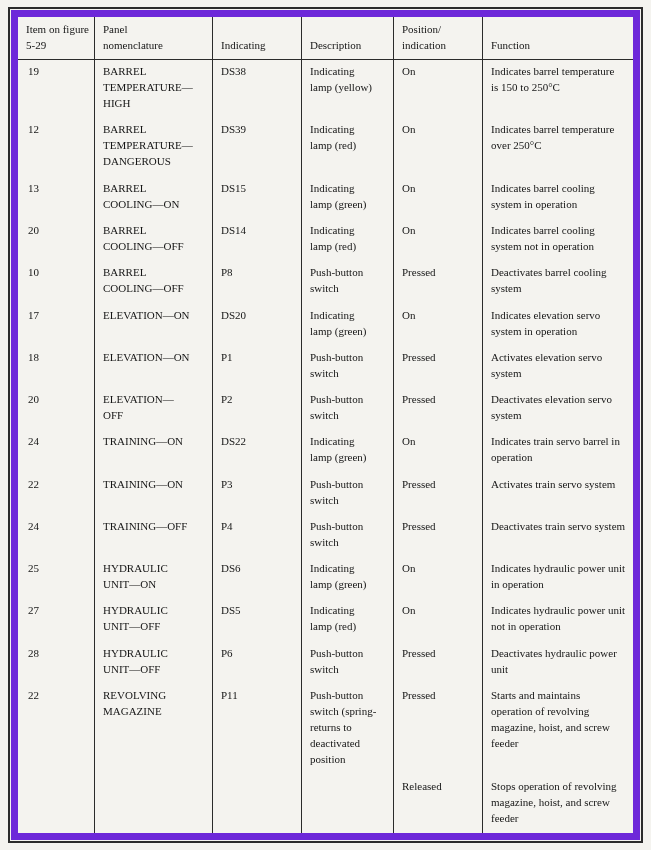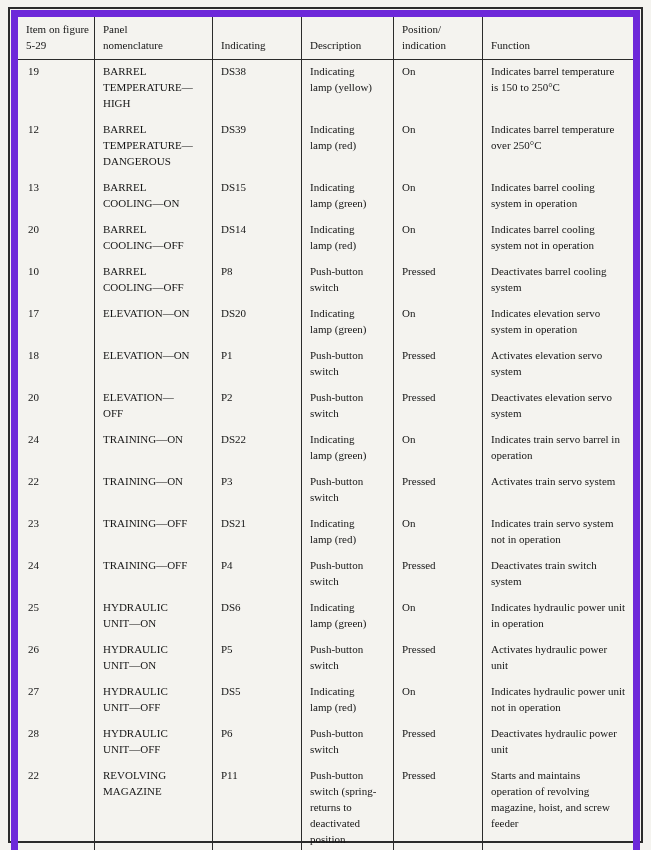--- a/index.html
+++ b/index.html
@@ -186,61 +186,40 @@
         <tr>
           <td class="item-cell">22</td>
           <td>TRAINING—ON</td>
           <td>P3</td>
           <td>Push-button
 switch</td>
           <td>Pressed</td>
           <td>Activates train servo system</td>
         </tr>
         <tr>
-          <td class="item-cell">23</td>
-          <td>TRAINING—OFF</td>
-          <td>DS21</td>
-          <td>Indicating
-lamp (red)</td>
-          <td>On</td>
-          <td>Indicates train servo system
-not in operation</td>
-        </tr>
-        <tr>
           <td class="item-cell">24</td>
           <td>TRAINING—OFF</td>
           <td>P4</td>
           <td>Push-button
 switch</td>
           <td>Pressed</td>
-          <td>Deactivates train switch system</td>
+          <td>Deactivates train servo system</td>
         </tr>
         <tr>
           <td class="item-cell">25</td>
           <td>HYDRAULIC
 UNIT—ON</td>
           <td>DS6</td>
           <td>Indicating
 lamp (green)</td>
           <td>On</td>
           <td>Indicates hydraulic power unit
 in operation</td>
         </tr>
         <tr>
-          <td class="item-cell">26</td>
-          <td>HYDRAULIC
-UNIT—ON</td>
-          <td>P5</td>
-          <td>Push-button
-switch</td>
-          <td>Pressed</td>
-          <td>Activates hydraulic power
-unit</td>
-        </tr>
-        <tr>
           <td class="item-cell">27</td>
           <td>HYDRAULIC
 UNIT—OFF</td>
           <td>DS5</td>
           <td>Indicating
 lamp (red)</td>
           <td>On</td>
           <td>Indicates hydraulic power unit
 not in operation</td>
         </tr>
@@ -261,19 +240,29 @@
 MAGAZINE</td>
           <td>P11</td>
           <td>Push-button
 switch (spring-
 returns to
 deactivated
 position</td>
           <td>Pressed</td>
           <td>Starts and maintains
 operation of revolving
+magazine, hoist, and screw
+feeder</td>
+        </tr>
+        <tr>
+          <td class="item-cell"></td>
+          <td></td>
+          <td></td>
+          <td></td>
+          <td>Released</td>
+          <td>Stops operation of revolving
 magazine, hoist, and screw
 feeder</td>
         </tr>
       </tbody>
     </table>
   </div>
 </div>
 
 </body></html>

